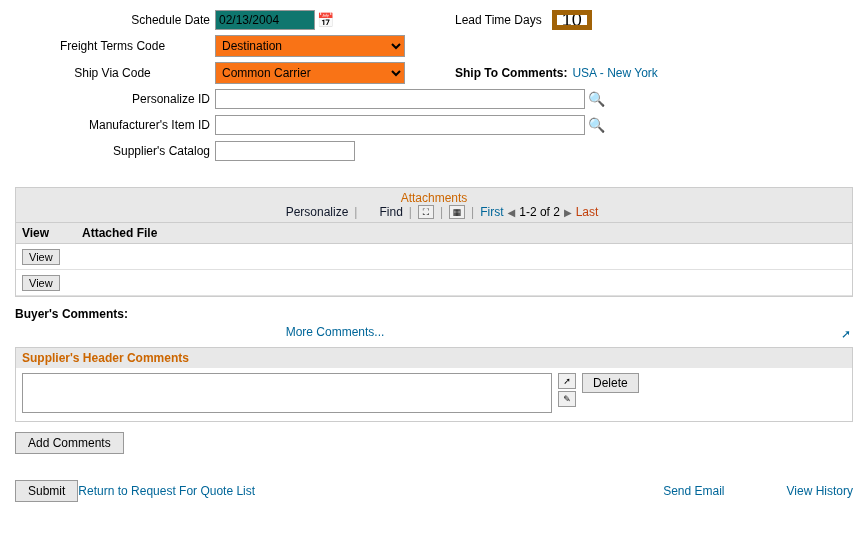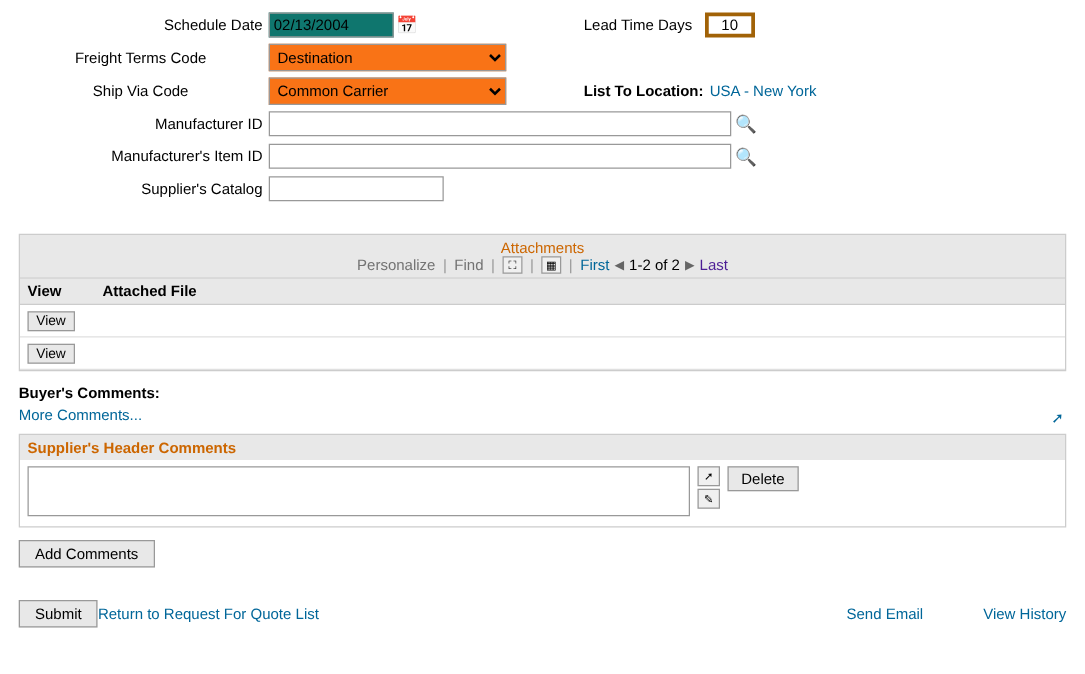--- a/index.html
+++ b/index.html
@@ -59,21 +59,20 @@
     .search-icon {
       color: #006699;
       font-size: 14px;
       cursor: pointer;
       margin-left: 3px;
     }
     .row1, .row2, .row3 {
       display: flex;
       align-items: center;
       margin-bottom: 5px;
-      gap: 12px;
     }
     .left-col {
       display: flex;
       align-items: center;
       width: 440px;
     }
     .right-col {
       display: flex;
       align-items: center;
     }
@@ -97,23 +96,24 @@
       font-weight: normal;
       cursor: pointer;
     }
     .attachments-nav {
       display: flex;
       align-items: center;
       gap: 4px;
       font-size: 12px;
     }
     .attachments-nav a {
-      color: #737373;
+      color: #0f172a;
       text-decoration: none;
       cursor: pointer;
+      margin-left: 16px;
     }
     .nav-icon {
       width: 16px;
       height: 14px;
       border: 1px solid #999;
       background: #f0f0f0;
       display: inline-flex;
       align-items: center;
       justify-content: center;
       font-size: 9px;
@@ -176,21 +176,21 @@
     }
     .expand-icon {
       position: absolute;
       top: 2px;
       right: 2px;
       font-size: 12px;
       color: #006699;
       cursor: pointer;
     }
     .more-comments-link {
-      text-align: left;
+      text-align: center;
       color: #006699;
       font-size: 12px;
       cursor: pointer;
       margin-top: 2px;
       width: 640px;
     }
     
     .supplier-section {
       border: 1px solid #ccc;
       margin-bottom: 10px;
@@ -257,43 +257,43 @@
     }
     .footer-link {
       color: #006699;
       text-decoration: none;
       font-size: 12px;
       cursor: pointer;
       margin-right: auto;
     }
     .footer-links-right {
       display: flex;
-      gap: 48px;
+      gap: 62px;
       margin-left: auto;
     }
     .footer-link-right {
       color: #006699;
       text-decoration: none;
       font-size: 12px;
       cursor: pointer;
     }
     .ship-to-label {
       font-weight: bold;
       font-size: 12px;
       margin-right: 5px;
     }
     .ship-to-value {
       color: #006699;
       font-size: 12px;
     }
     .lead-time-input {
-      border: 3px solid #a16207;
+      border: 5px solid #a16207;
       width: 40px;
       height: 20px;
-      font-size: 12px;
+      font-size: 18px;
       padding: 1px 1px;
       text-align: center;
     }
     .pipe-sep {
       color: #999;
       margin: 0 2px;
     }
   </style>
 </head>
 <body>
@@ -326,27 +326,27 @@
   <div class="row3">
     <div class="left-col">
       <span class="form-label" style="width:200px;text-align:center;">Ship Via Code</span>
       <select class="form-select">
         <option>Common Carrier</option>
         <option>FedEx</option>
         <option>UPS</option>
       </select>
     </div>
     <div class="right-col">
-      <span class="ship-to-label">List To Location:</span>
+      <span class="ship-to-label">Ship To Comments:</span>
       <span class="ship-to-value">USA - New York</span>
     </div>
   </div>
 
   <div class="form-row">
-    <span class="form-label" style="width:200px;">Manufacturer ID</span>
+    <span class="form-label" style="width:200px;">Personalize ID</span>
     <input type="text" class="form-control-text" style="width: 370px;">
     <span class="search-icon">🔍</span>
   </div>
 
   <div class="form-row">
     <span class="form-label" style="width:200px;">Manufacturer's Item ID</span>
     <input type="text" class="form-control-text" style="width: 370px;">
     <span class="search-icon">🔍</span>
   </div>
 
@@ -364,21 +364,21 @@
         <a>Find</a>
         <span class="pipe-sep">|</span>
         <span class="nav-icon">⛶</span>
         <span class="pipe-sep">|</span>
         <span class="nav-icon">▦</span>
         <span class="pipe-sep">|</span>
         <span style="color:#006699;cursor:pointer;">First</span>
         <span class="pagination-arrow">◀</span>
         <span class="pagination-info">1-2 of 2</span>
         <span class="pagination-arrow">▶</span>
-        <span style="color:#4c1d95;cursor:pointer;text-align:center;">Last</span>
+        <span style="color:#c2410c;cursor:pointer;text-align:center;">Last</span>
       </div>
     </div>
     <div class="table-header">
       <span class="col-view">View</span>
       <span class="col-file">Attached File</span>
     </div>
     <div class="table-rows">
       <div class="table-row">
         <span class="col-view">
           <button class="btn-view">View</button>

